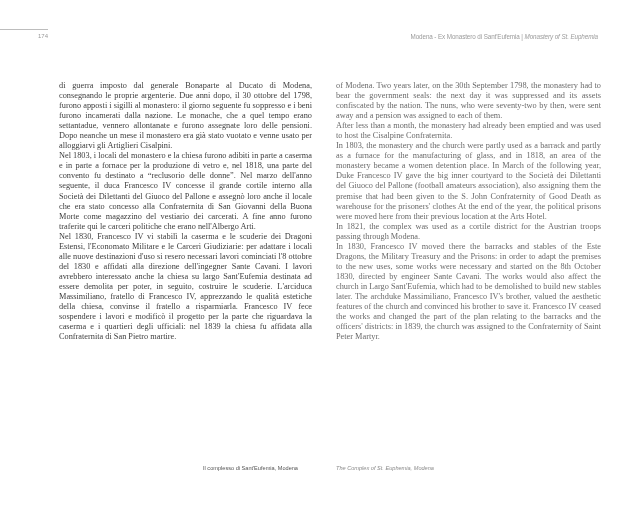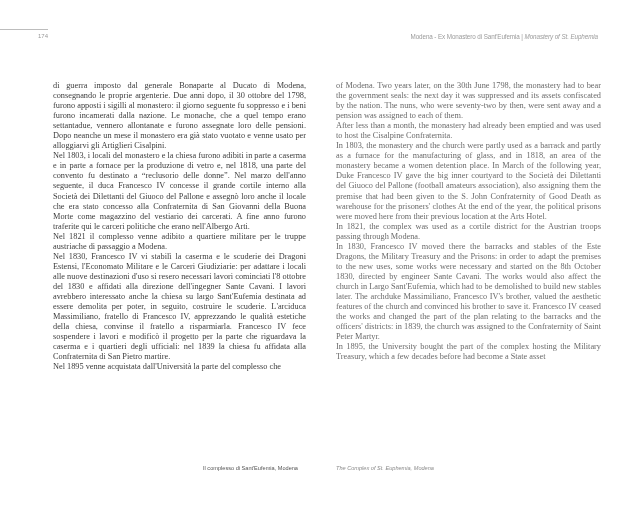--- a/index.html
+++ b/index.html
@@ -6,45 +6,42 @@
   body { width:640px; height:512px; position:relative; overflow:hidden;
          font-family:"Liberation Serif", serif; color:#3a3a3a; }
   .rule { position:absolute; left:0; top:29px; width:48px; height:1px; background:#bdbdbd; }
   .page-num { position:absolute; left:30px; top:33px; width:18px; text-align:right;
               font-family:"Liberation Sans", sans-serif; font-size:6px; color:#9a9a9a; }
   .running-head { position:absolute; right:42px; top:33px; font-family:"Liberation Sans", sans-serif;
                   font-size:6.3px; color:#9a9a9a; white-space:nowrap; letter-spacing:-0.1px; }
   .running-head .en { font-style:italic; }
   .col { position:absolute; top:81px; font-size:8.3px; line-height:10.05px; text-align:justify; }
   .col p { margin:0; }
-  .col-it { left:53px; width:253px; color:#3c3c3c; }
+  .col-it { left:59px; width:253px; color:#3c3c3c; }
   .col-en { left:336px; width:265px; color:#6a6a6a; }
   .footer { position:absolute; top:465px; font-family:"Liberation Sans", sans-serif;
             font-size:5.6px; color:#555; white-space:nowrap; }
   .footer-it { left:203px; }
   .footer-en { left:336px; font-style:italic; color:#8a8a8a; }
 </style>
 </head>
 <body>
 
 <div class="rule"></div>
 <div class="page-num">174</div>
 <div class="running-head"><span>Modena - Ex Monastero di Sant'Eufemia | </span><span class="en">Monastery of St. Euphemia</span></div>
 
 <div class="col col-it">
   <p>di guerra imposto dal generale Bonaparte al Ducato di Modena, consegnando le proprie argenterie. Due anni dopo, il 30 ottobre del 1798, furono apposti i sigilli al monastero: il giorno seguente fu soppresso e i beni furono incamerati dalla nazione. Le monache, che a quel tempo erano settantadue, vennero allontanate e furono assegnate loro delle pensioni. Dopo neanche un mese il monastero era già stato vuotato e venne usato per alloggiarvi gli Artiglieri Cisalpini.</p>
   <p>Nel 1803, i locali del monastero e la chiesa furono adibiti in parte a caserma e in parte a fornace per la produzione di vetro e, nel 1818, una parte del convento fu destinato a “reclusorio delle donne”. Nel marzo dell'anno seguente, il duca Francesco IV concesse il grande cortile interno alla Società dei Dilettanti del Giuoco del Pallone e assegnò loro anche il locale che era stato concesso alla Confraternita di San Giovanni della Buona Morte come magazzino del vestiario dei carcerati. A fine anno furono traferite qui le carceri politiche che erano nell'Albergo Arti.</p>
-  <p>Nel 1821 il complesso venne adibito a quartiere militare per le truppe austriache di passaggio a Modena.</p>
   <p>Nel 1830, Francesco IV vi stabilì la caserma e le scuderie dei Dragoni Estensi, l'Economato Militare e le Carceri Giudiziarie: per adattare i locali alle nuove destinazioni d'uso si resero necessari lavori cominciati l'8 ottobre del 1830 e affidati alla direzione dell'ingegner Sante Cavani. I lavori avrebbero interessato anche la chiesa su largo Sant'Eufemia destinata ad essere demolita per poter, in seguito, costruire le scuderie. L'arciduca Massimiliano, fratello di Francesco IV, apprezzando le qualità estetiche della chiesa, convinse il fratello a risparmiarla. Francesco IV fece sospendere i lavori e modificò il progetto per la parte che riguardava la caserma e i quartieri degli ufficiali: nel 1839 la chiesa fu affidata alla Confraternita di San Pietro martire.</p>
-  <p>Nel 1895 venne acquistata dall'Università la parte del complesso che</p>
 </div>
 
 <div class="col col-en">
-  <p>of Modena. Two years later, on the 30th June 1798, the monastery had to bear the government seals: the next day it was suppressed and its assets confiscated by the nation. The nuns, who were seventy-two by then, were sent away and a pension was assigned to each of them.</p>
+  <p>of Modena. Two years later, on the 30th September 1798, the monastery had to bear the government seals: the next day it was suppressed and its assets confiscated by the nation. The nuns, who were seventy-two by then, were sent away and a pension was assigned to each of them.</p>
   <p>After less than a month, the monastery had already been emptied and was used to host the Cisalpine Confraternita.</p>
   <p>In 1803, the monastery and the church were partly used as a barrack and partly as a furnace for the manufacturing of glass, and in 1818, an area of the monastery became a women detention place. In March of the following year, Duke Francesco IV gave the big inner courtyard to the Società dei Dilettanti del Giuoco del Pallone (football amateurs association), also assigning them the premise that had been given to the S. John Confraternity of Good Death as warehouse for the prisoners' clothes At the end of the year, the political prisons were moved here from their previous location at the Arts Hotel.</p>
   <p>In 1821, the complex was used as a cortile district for the Austrian troops passing through Modena.</p>
   <p>In 1830, Francesco IV moved there the barracks and stables of the Este Dragons, the Military Treasury and the Prisons: in order to adapt the premises to the new uses, some works were necessary and started on the 8th October 1830, directed by engineer Sante Cavani. The works would also affect the church in Largo Sant'Eufemia, which had to be demolished to build new stables later. The archduke Massimiliano, Francesco IV's brother, valued the aesthetic features of the church and convinced his brother to save it. Francesco IV ceased the works and changed the part of the plan relating to the barracks and the officers' districts: in 1839, the church was assigned to the Confraternity of Saint Peter Martyr.</p>
-  <p>In 1895, the University bought the part of the complex hosting the Military Treasury, which a few decades before had become a State asset</p>
 </div>
 
 <div class="footer footer-it">Il complesso di Sant'Eufemia, Modena</div>
 <div class="footer footer-en">The Complex of St. Euphemia, Modena</div>
 
 </body></html>

